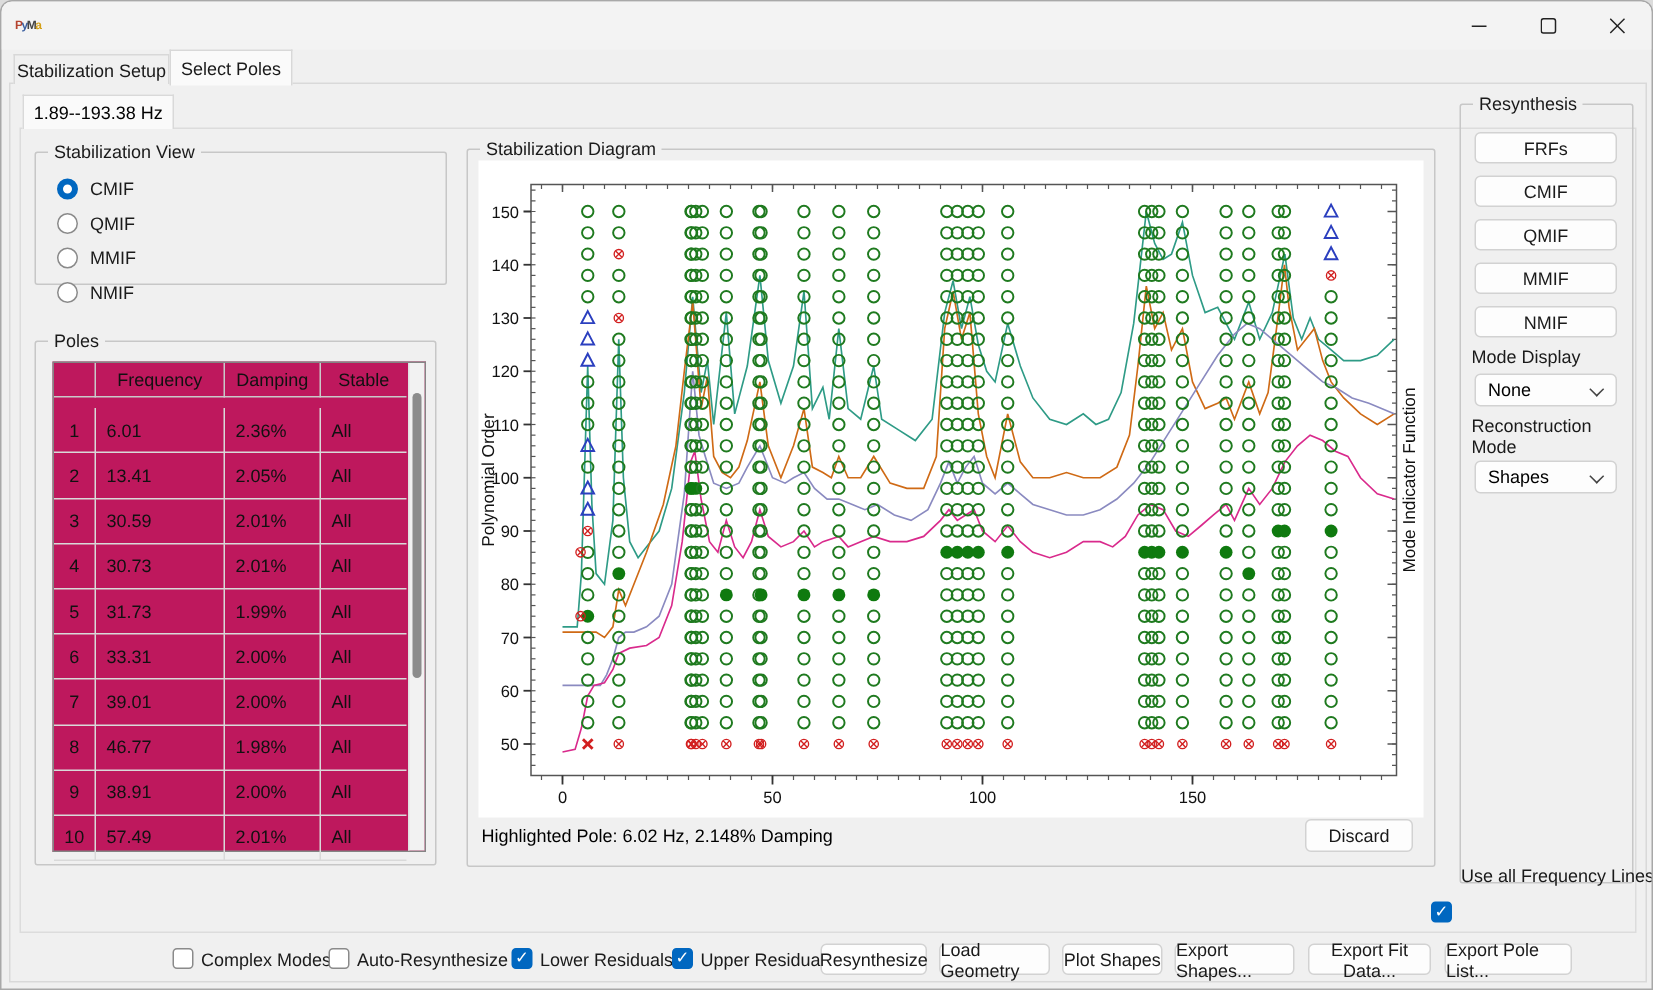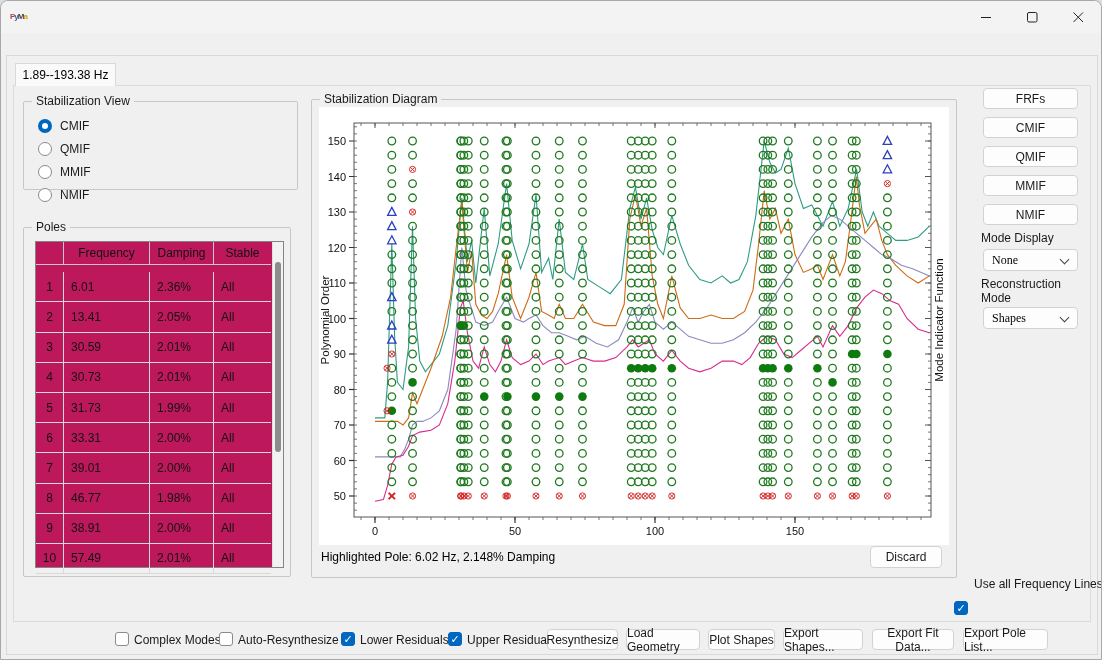--- a/index.html
+++ b/index.html
@@ -28,21 +28,21 @@
   
   .radio { position:absolute; width:14px; height:14px; border-radius:50%; border:1px solid #8a8a8a; background:#fff; }
   .radio.sel { border:4.5px solid #0067c0; }
   .ctl-label { position:absolute; font-size:12px; color:#1a1a1a; white-space:nowrap; }
   .cb { position:absolute; width:14px; height:14px; border:1px solid #8a8a8a; border-radius:3px; background:#fff;
         font-size:11px; line-height:13px; text-align:center; color:#fff; }
   .cb.checked { background:#0067c0; border-color:#0067c0; }
   .btn { position:absolute; background:#fdfdfd; border:1px solid #d2d2d2; border-radius:4px; font-size:12px; color:#1a1a1a;
          display:flex; align-items:center; justify-content:center; cursor:default; }
   .combo { position:absolute; background:#fdfdfd; border:1px solid #d2d2d2; border-radius:4px; font-size:12px;
-           display:flex; align-items:center; padding-left:8px;font-family:Liberation Serif, serif; }
+           display:flex; align-items:center; padding-left:8px; }
   .chev { position:absolute; right:9px; top:6px; width:7px; height:7px; border-right:1.4px solid #444;
           border-bottom:1.4px solid #444; transform:rotate(45deg); }
   
   .ptable { position:absolute; left:34px; top:240px; width:249px; height:327px; background:#be185d; border:1px solid #848484; z-index:5; }
   .ptable .grid { position:absolute; left:0; top:0; display:grid; grid-template-columns:28px 86px 64px 57px;
                   grid-auto-rows:30.2px; font-size:12px; color:#111; }
   .ptable .grid .hdr { height:23px; display:flex; align-items:center; justify-content:center;
                        border-bottom:1px solid #c9c9c9; border-right:1px solid #c9c9c9; }
   .ptable .grid .cell { display:flex; align-items:center; padding-left:7px;
                         border-bottom:1px solid #d9d9d9; border-right:1px solid #d9d9d9; }
@@ -74,20 +74,24 @@
         </svg>
     </div>
     <div class="winbtn close">
       <svg width="11" height="11" viewBox="0 0 11 11">
           <line x1="0.5" y1="0.5" x2="10" y2="10" stroke="#222" stroke-width="1"></line>
           <line x1="10" y1="0.5" x2="0.5" y2="10" stroke="#222" stroke-width="1"></line>
         </svg>
     </div>
   </div>
 
+  <div class="tabbar" id="tabbar">
+      <div class="mtab" style="left: 8px; width: 104px;">Stabilization Setup</div>
+      <div class="mtab active" style="left: 112px; width: 82px;">Select Poles</div>
+    </div>
   <div class="outer-page"></div>
   <div class="subtab">1.89--193.38 Hz</div>
   <div class="sub-page"></div>
 
   <div class="groupbox" style="left:22px; top:100px; width:275px; height:89px;">
     <span class="glabel">Stabilization View</span>
     <div id="radio-list">
         <span class="radio sel" style="left: 14px; top: 17px;"></span>
         <span class="ctl-label" style="left: 36px; top: 17px;">CMIF</span>
         <span class="radio" style="left: 14px; top: 40px;"></span>
@@ -1144,20 +1148,23 @@
         <line x1="65.94" y1="259.09999999999997" x2="70.13999999999999" y2="263.3" stroke="#d21f1f" stroke-width="0.9"></line>
         <line x1="70.13999999999999" y1="259.09999999999997" x2="65.94" y2="263.3" stroke="#d21f1f" stroke-width="0.9"></line>
         <circle cx="68.03999999999999" cy="303.8" r="3.1" fill="none" stroke="#d21f1f" stroke-width="0.9"></circle>
         <line x1="65.94" y1="301.7" x2="70.13999999999999" y2="305.90000000000003" stroke="#d21f1f" stroke-width="0.9"></line>
         <line x1="70.13999999999999" y1="301.7" x2="65.94" y2="305.90000000000003" stroke="#d21f1f" stroke-width="0.9"></line>
       </g>
     </svg>
   <div class="hl-text">Highlighted Pole: 6.02 Hz, 2.148% Damping</div>
   <div class="btn" style="left:869px; top:545px; width:72px; height:22px; z-index:6;">Discard</div>
 
+  <div class="groupbox" style="left:972px; top:68px; width:116px; height:520px;">
+    <span class="glabel">Resynthesis</span>
+  </div>
   <div id="resynth-buttons">
       <div class="btn" style="left: 982px; top: 87px; width: 95px; height: 21px; z-index: 5;">FRFs</div>
       <div class="btn" style="left: 982px; top: 116px; width: 95px; height: 21px; z-index: 5;">CMIF</div>
       <div class="btn" style="left: 982px; top: 145px; width: 95px; height: 21px; z-index: 5;">QMIF</div>
       <div class="btn" style="left: 982px; top: 174px; width: 95px; height: 21px; z-index: 5;">MMIF</div>
       <div class="btn" style="left: 982px; top: 203px; width: 95px; height: 21px; z-index: 5;">NMIF</div>
     </div>
   <div class="ctl-label" style="left:980px; top:230px; z-index:5;">Mode Display</div>
   <div class="combo" style="left:982px; top:248px; width:95px; height:22px; z-index:5;">
     <span>None</span>

